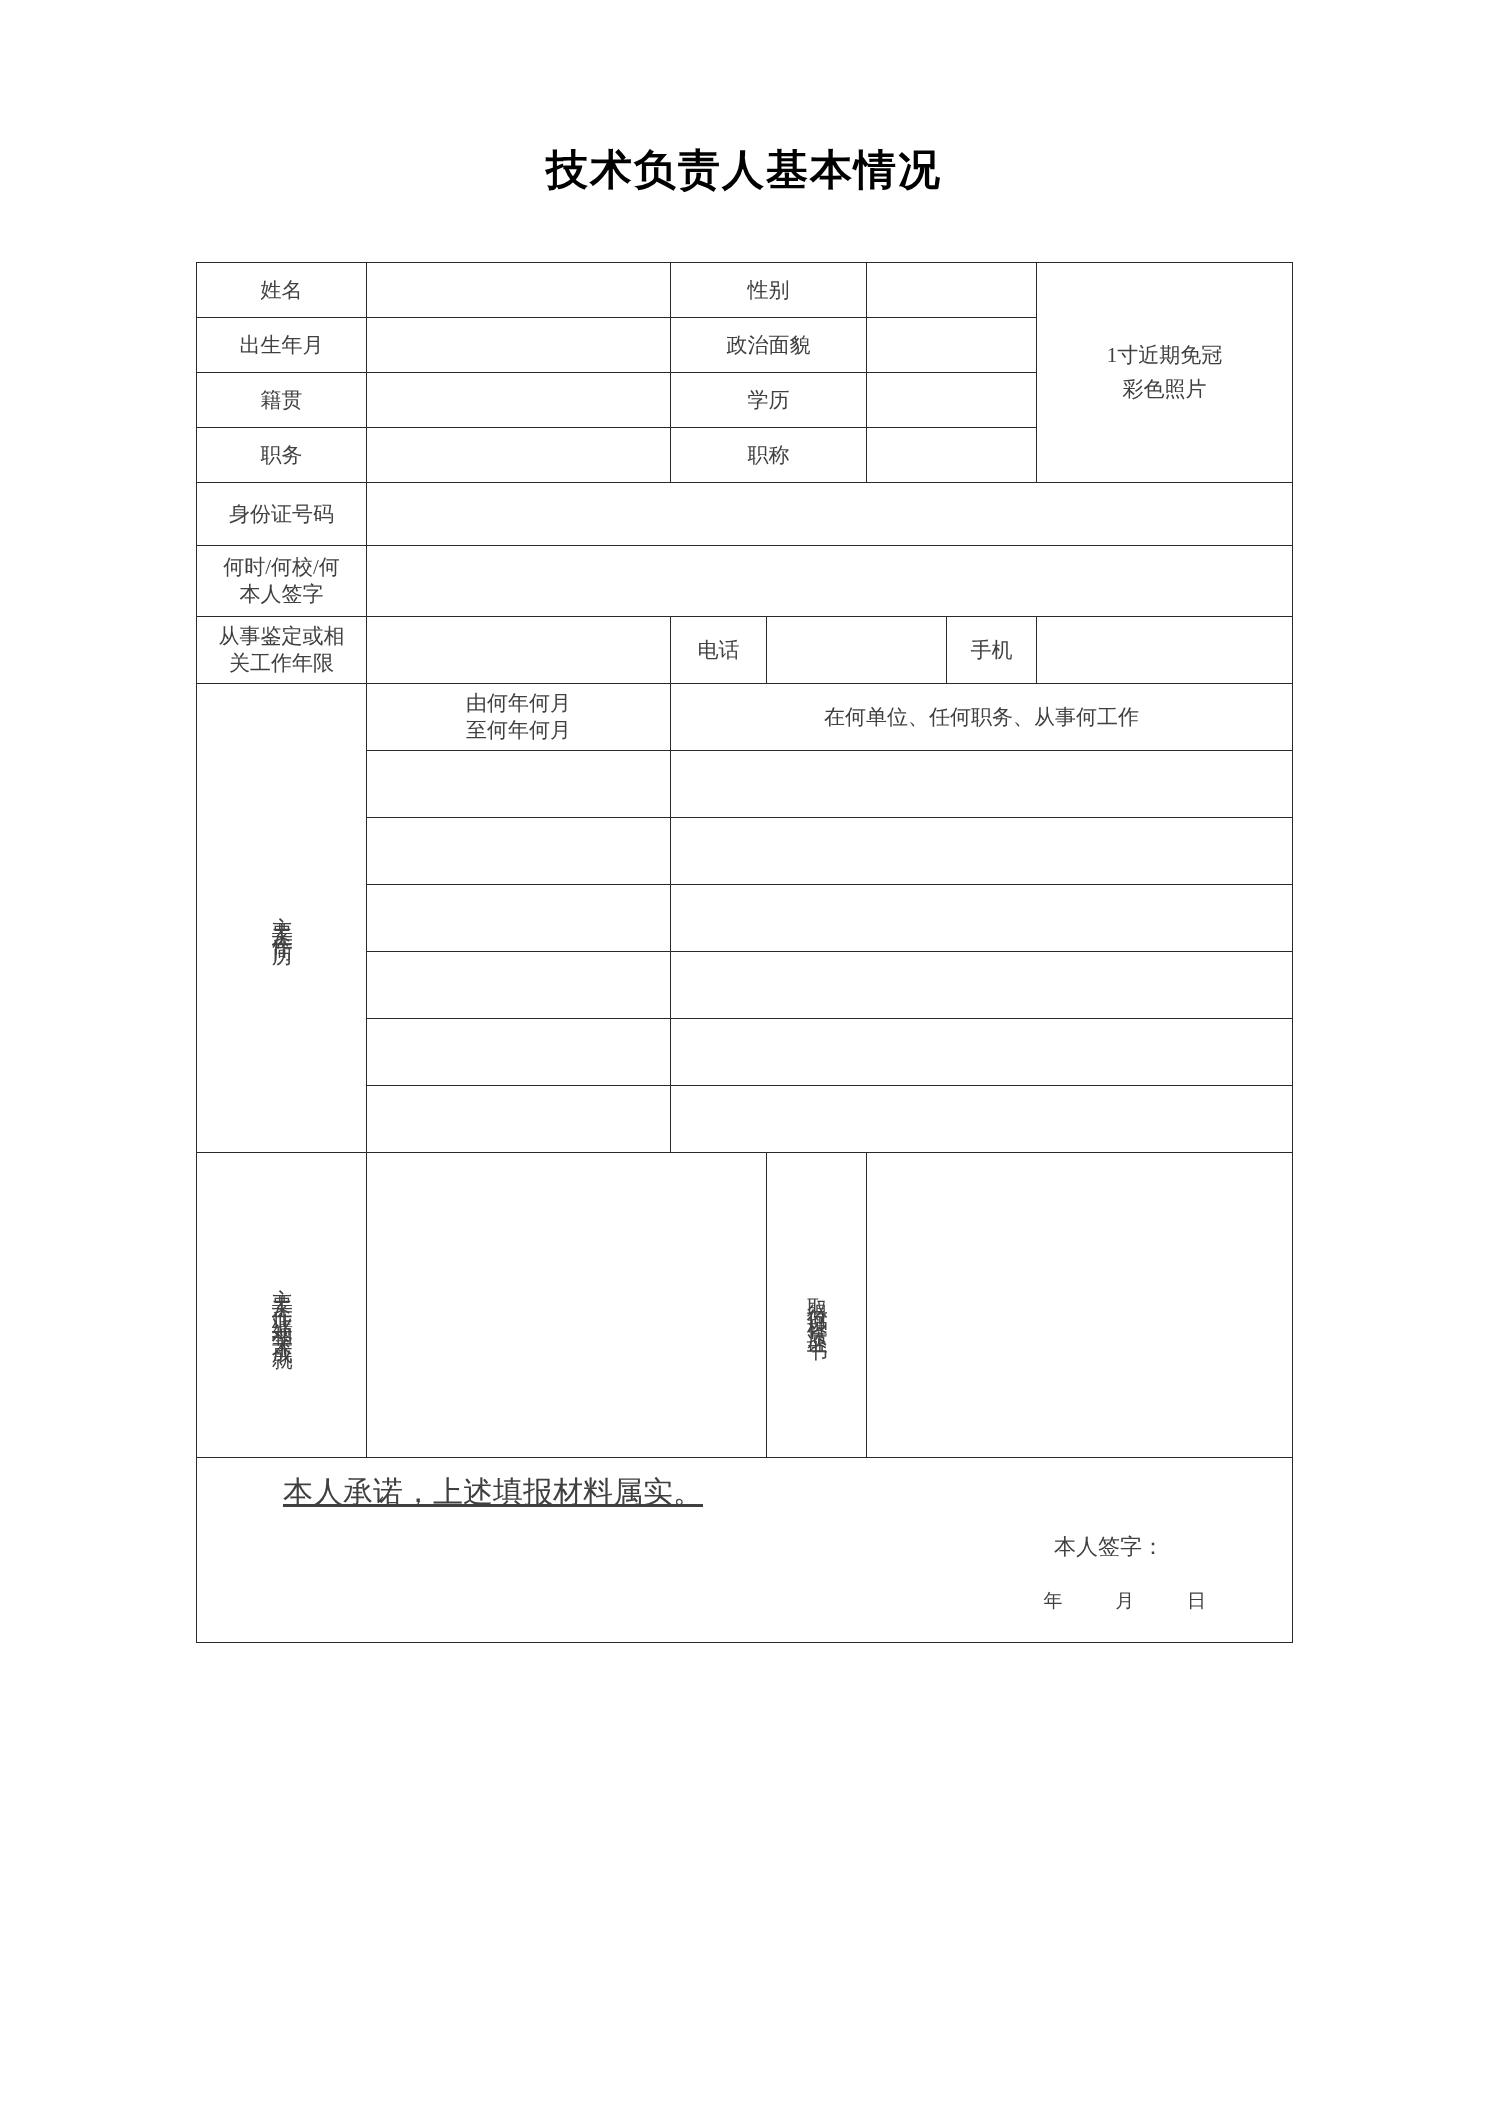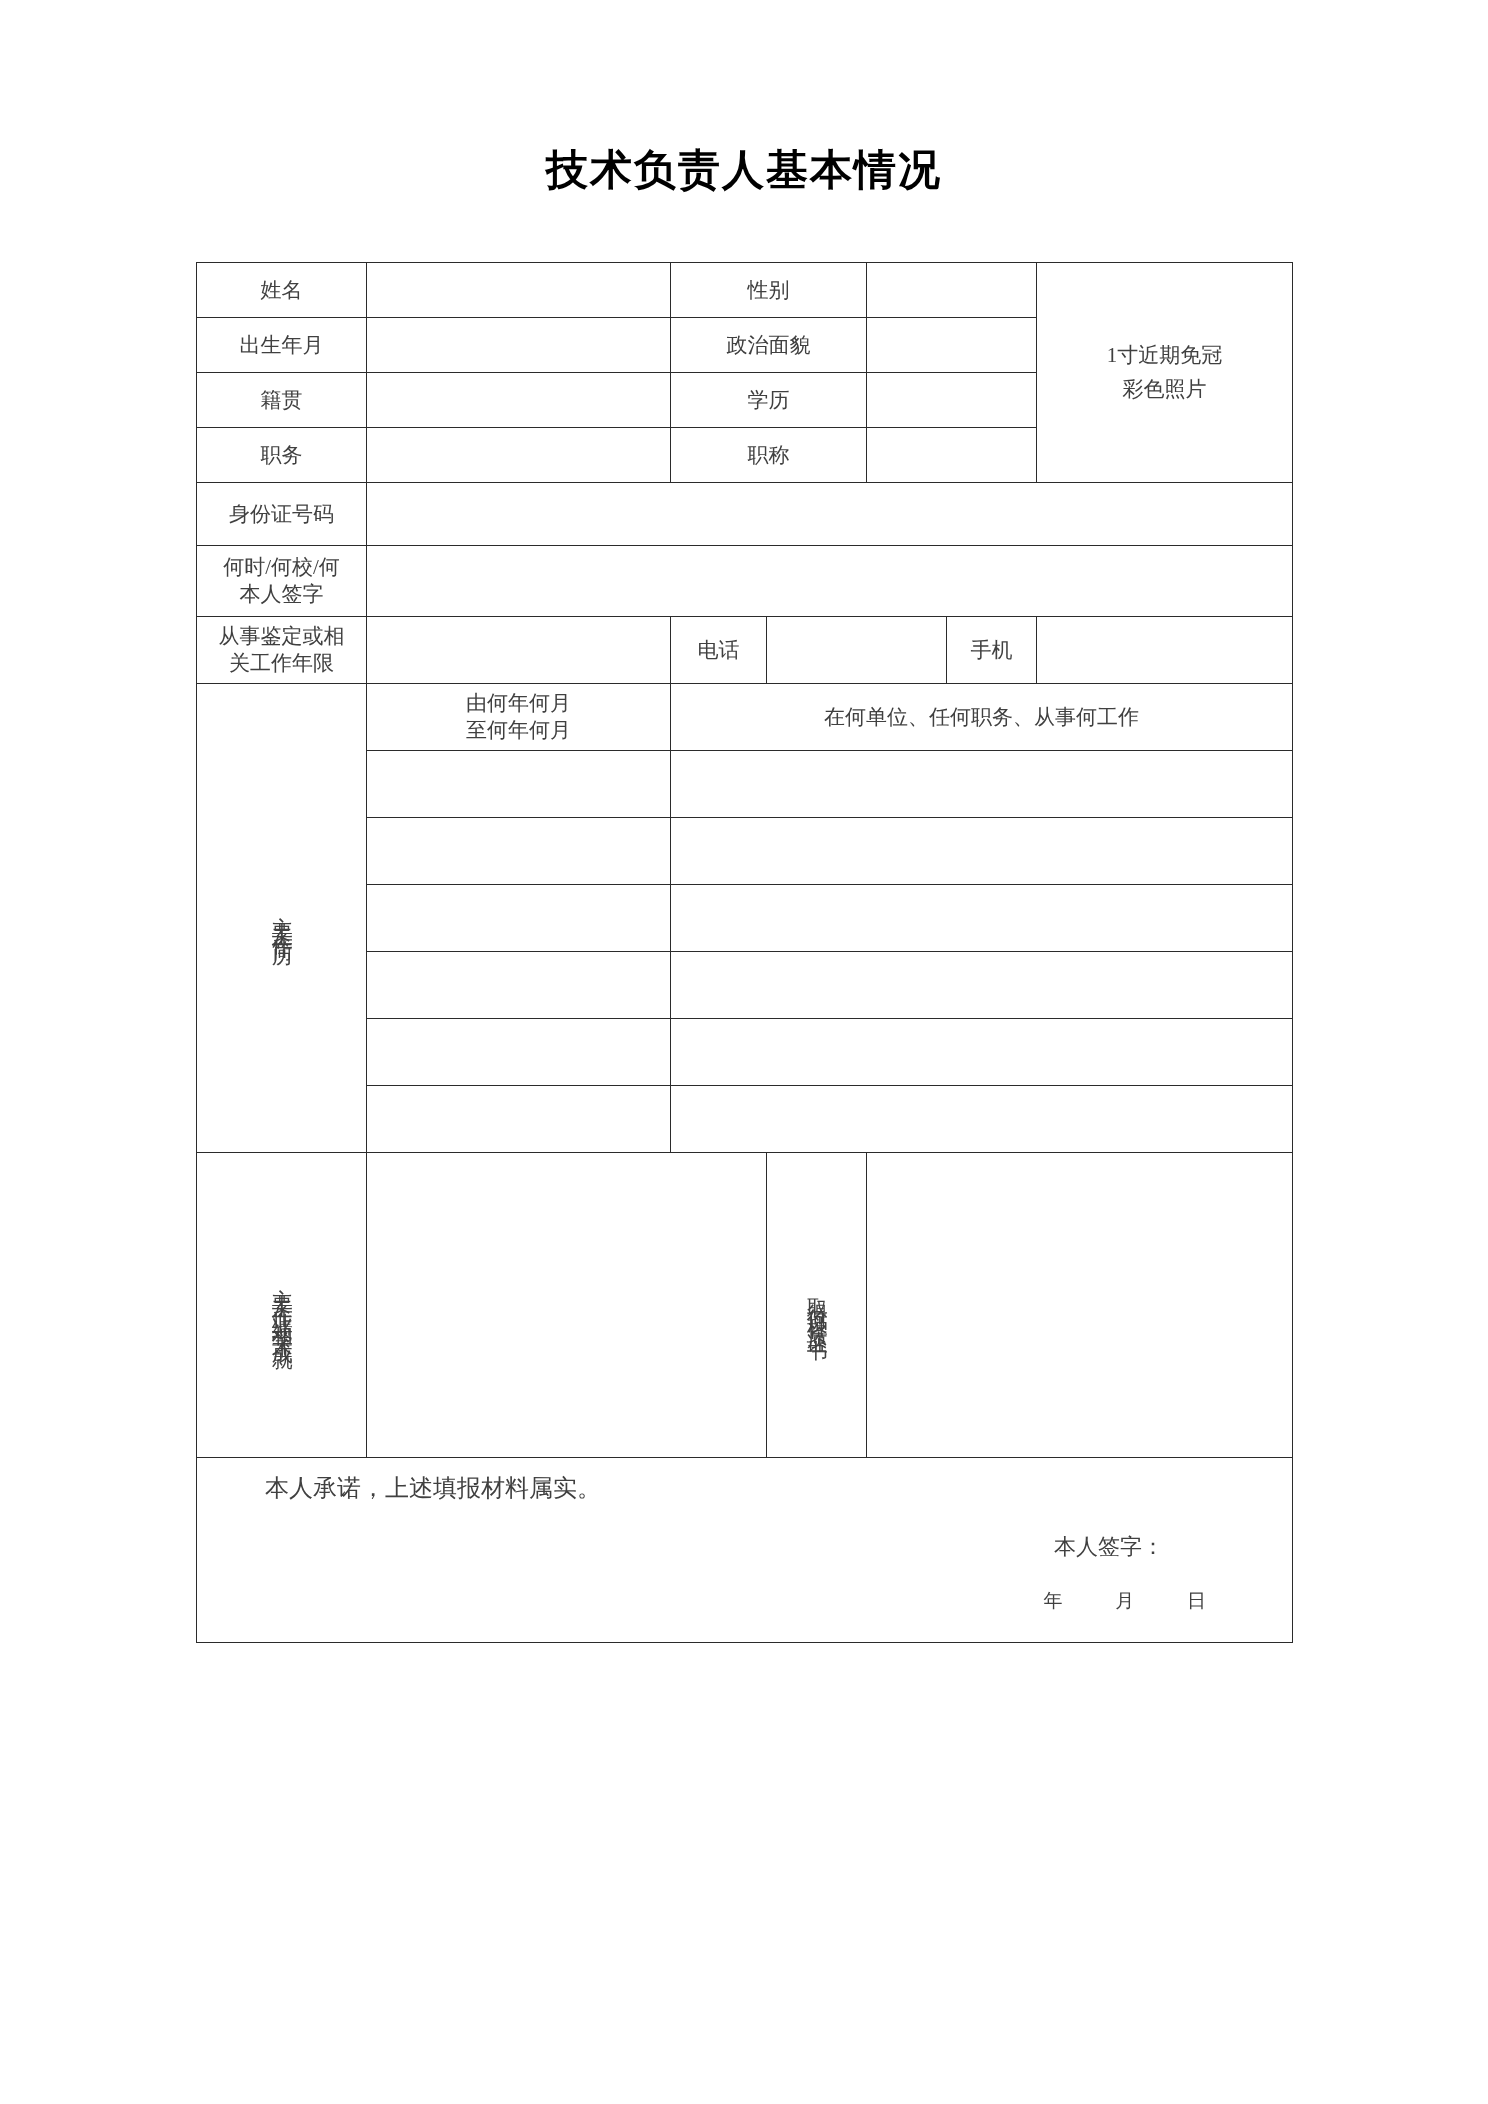--- a/index.html
+++ b/index.html
@@ -79,23 +79,24 @@
   }
   .commit-cell {
     text-align: left;
     vertical-align: top;
     padding: 0;
     height: 180px;
     position: relative;
   }
   .commit-text {
     position: absolute;
-    left: 68px;
+    left: 86px;
     top: 14px;
-    font-size: 24px;
+    font-size: 30px;
+    text-decoration: underline;
   }
   .sign-text {
     position: absolute;
     right: 128px;
     top: 74px;
     font-size: 22px;
   }
   .date-text {
     position: absolute;
     right: 62px;

